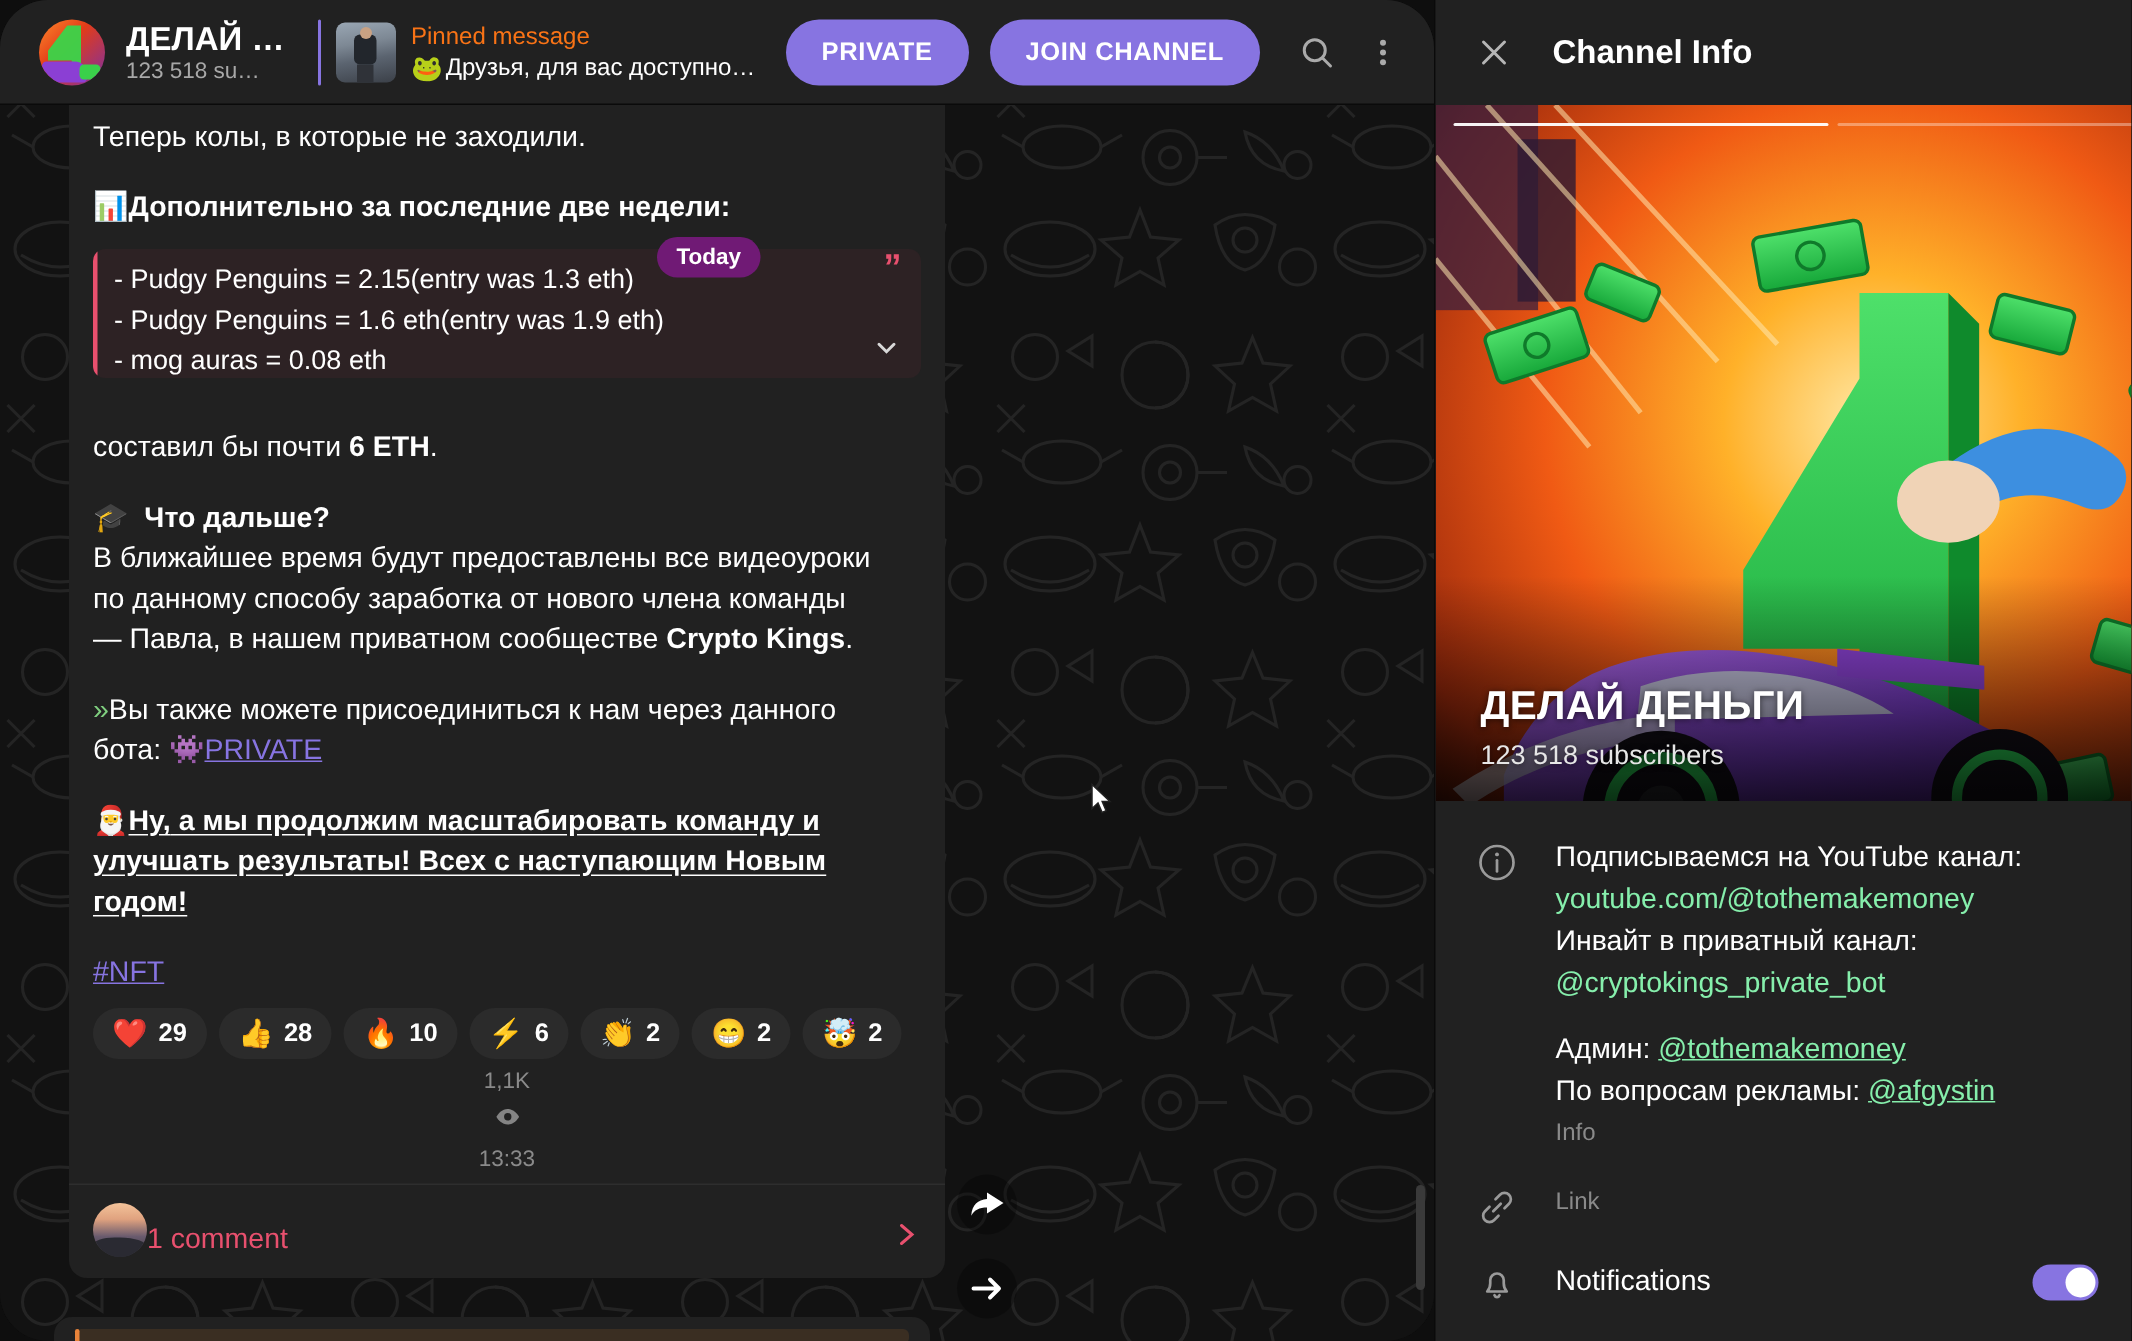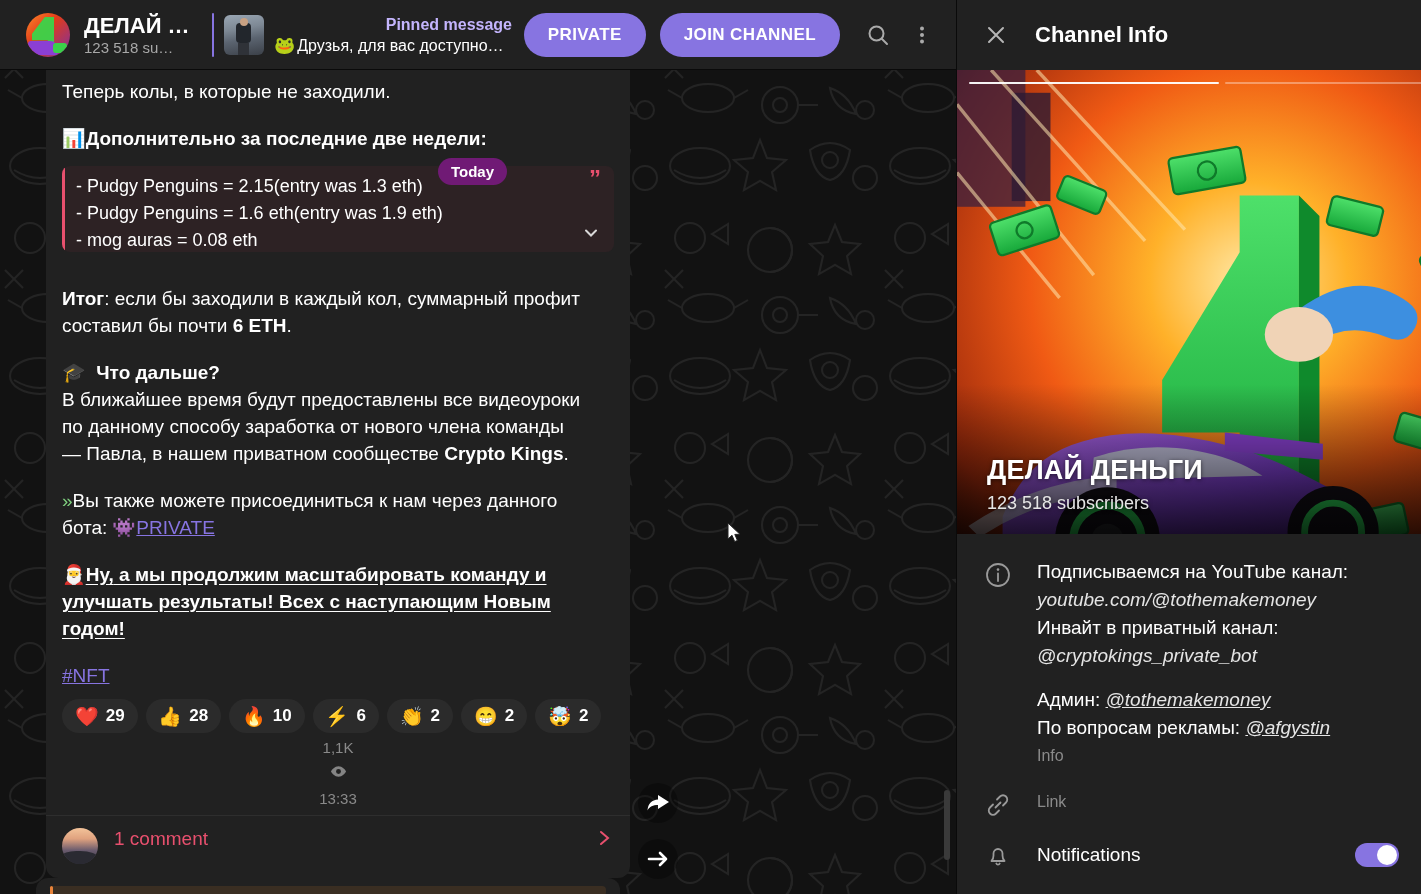--- a/index.html
+++ b/index.html
@@ -11,20 +11,21 @@
     -webkit-font-smoothing: antialiased;
   }
   #app { position: relative; width: 1421px; height: 894px; display: flex; }
 
   
   .chat-col {
     position: relative;
     width: 956px; height: 894px;
     background: #0d0d0d;
     overflow: hidden;
+    border-radius: 32px;
   }
   
   .chat-bg {
     position: absolute; inset: 0;
     background-color: #121212;
     opacity: 1;
     z-index: 0;
   }
   .chat-bg svg { position:absolute; inset:0; width:100%; height:100%; }
 
@@ -52,21 +53,21 @@
   .ch-title { color:#fff; font-size:22px; font-weight:700; line-height:25px; white-space:nowrap; overflow:hidden; }
   .ch-sub { color:#a8a8a8; font-size:15px; line-height:19px; white-space:nowrap; overflow:hidden; }
 
   .pin-divider { width:2px; height:44px; background:#8774e1; margin-left:8px; border-radius:2px; flex:none; }
   .pin-thumb { width:40px; height:40px; border-radius:6px; margin-left:10px; flex:none;
     background: linear-gradient(170deg,#9aa7b4 0%, #7d8894 35%, #5b6470 60%, #3b4048 100%); position:relative; overflow:hidden;}
   .pin-thumb .p-body{position:absolute;left:12px;top:8px;width:15px;height:20px;background:#22262c;border-radius:4px;}
   .pin-thumb .p-head{position:absolute;left:16px;top:3px;width:8px;height:8px;background:#c8a183;border-radius:50%;}
   .pin-thumb .p-leg{position:absolute;left:14px;bottom:0;width:11px;height:12px;background:#2f3238;}
   .pin-text { margin-left:10px; display:flex; flex-direction:column; justify-content:center; width:238px; }
-  .pin-label { color:#c4b5fd; font-size:16px; font-weight:700; line-height:21px;text-align:right; }
+  .pin-label { color:#f97316; font-size:16px; font-weight:400; line-height:21px; }
   .pin-msg { color:#fff; font-size:16px; line-height:21px; white-space:nowrap; overflow:hidden; display:flex; align-items:center; gap:2px;}
   .pin-msg .emoji { font-size:17px; }
 
   .hdr-spacer { flex: 1 1 auto; }
   .btn-pill {
     border:none; cursor:pointer; color:#fff;
     background:#8774e1; border-radius:22px;
     font-family:"Liberation Sans",sans-serif; font-weight:700;
     letter-spacing:.4px;
   }
@@ -116,21 +117,21 @@
     cursor:pointer;
   }
   .react-pill .r-emoji { font-size:19px; line-height:1; }
   .react-pill .r-count { color:#fff; font-size:17px; font-weight:700; }
 
   .meta-row { display:flex; justify-content:flex-end; align-items:center; gap:7px; color:#8a8a8a; font-size:15px; padding:6px 0 8px 0;flex-direction:column; }
   .eye { display:inline-block; }
 
   .comment-bar {
     border-top:1px solid #2e2e2e; margin:0 -16px; padding:12px 16px 14px 16px;
-    display:flex; align-items:flex-start; gap:16px; cursor:pointer;
+    display:flex; align-items:flex-end; cursor:pointer;
   }
   .cm-av { width:36px; height:36px; border-radius:50%; flex:none; overflow:hidden;
     background: linear-gradient(180deg,#f3c39a 0%,#e0a27f 30%,#6a5b6e 62%,#32323c 100%); position:relative;}
   .cm-av .rock{position:absolute;left:0;bottom:0;width:36px;height:13px;background:#2a2a32;border-radius:40% 50% 0 0;}
   .cm-text { color:#e8506e; font-size:19px; flex:1 1 auto; }
   .cm-chev { color:#e8506e; }
 
   
   .side-actions { position:absolute; z-index:7; left:638px; top:783px; display:flex; flex-direction:column; gap:16px; }
   .side-btn { width:40px; height:40px; border-radius:50%; display:flex; align-items:center; justify-content:center; cursor:pointer; background:rgba(0,0,0,.30); }
@@ -166,21 +167,21 @@
   .car-seg.on { background:rgba(255,255,255,.95); }
   .cover-name { position:absolute; left:30px; bottom:48px; color:#fff; font-size:27px; font-weight:700; letter-spacing:.2px; text-shadow:0 1px 4px rgba(0,0,0,.6);}
   .cover-subs { position:absolute; left:30px; bottom:20px; color:#e6e6e6; font-size:18px; text-shadow:0 1px 4px rgba(0,0,0,.6);}
 
   .info-rows { padding-top:14px; }
   .info-row { display:flex; align-items:flex-start; padding:10px 22px 10px 26px; gap:24px; cursor:pointer; }
   .row-icon { width:30px; flex:none; display:flex; justify-content:center; padding-top:3px; }
   .row-body { flex:1 1 auto; min-width:0; }
   .row-main { color:#fff; font-size:19px; line-height:28px; word-break:break-word; }
   .row-sub { color:#8a8a8a; font-size:16px; line-height:24px; margin-top:2px; }
-  .row-link { color:#e5e5e5;font-style:italic; }
+  .row-link { color:#86efac; }
   .row-center { align-items:center; }
   .toggle { width:44px; height:24px; border-radius:12px; background:#8774e1; position:relative; flex:none; cursor:pointer; }
   .toggle .knob { position:absolute; right:2px; top:2px; width:20px; height:20px; border-radius:50%; background:#fff; }
   .bio-spacer { height:16px; }
 </style>
 </head>
 <body>
 
 <div id="app">
 
@@ -286,23 +287,20 @@
             <svg width="18" height="18" viewBox="0 0 18 18" fill="none" stroke="#d8d8d8" stroke-width="2" stroke-linecap="round">
                 <path d="M4 6.5 L9 11.5 L14 6.5"></path>
               </svg>
           </span>
         </div>
 
         <div class="m-gap"></div>
         <div class="m-gap-sm"></div>
 
         <div class="m-line">
-          <b>Итог</b><span>: если бы заходили в каждый кол, суммарный профит</span>
-        </div>
-        <div class="m-line">
           <span>составил бы почти </span><b>6 ETH</b><span>.</span>
         </div>
 
         <div class="m-gap"></div>
 
         <div class="m-line b">
           <span class="emoji-inline">🎓</span>&nbsp;&nbsp;<span>Что дальше?</span>
         </div>
         <div class="m-line">В ближайшее время будут предоставлены все видеоуроки</div>
         <div class="m-line">по данному способу заработка от нового члена команды</div>

